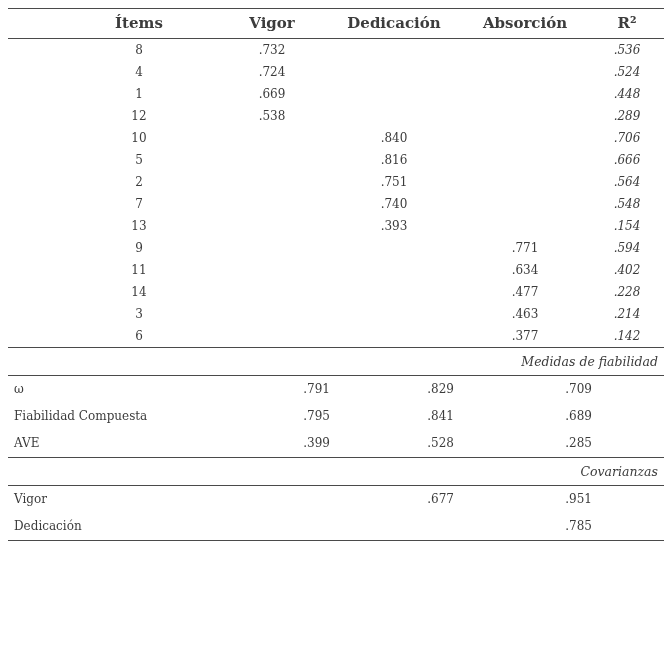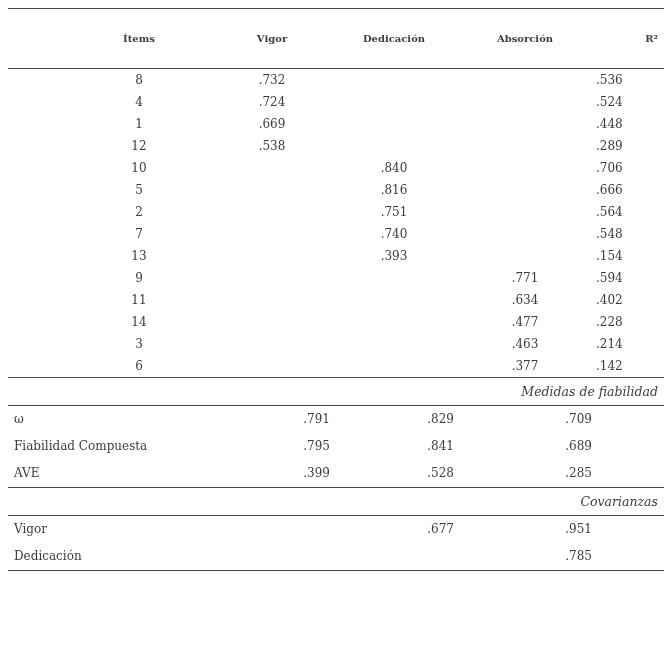--- a/index.html
+++ b/index.html
@@ -27,34 +27,34 @@
     border-collapse: collapse;
     width: 656px;
     table-layout: fixed;
     font-size: 12px;
     line-height: 15px;
   }
   thead th {
     border-top: 1.5px solid var(--rule);
     border-bottom: 1px solid var(--rule);
     font-weight: bold;
-    font-size: 10px;
-    padding: 22px 2px;
+    font-size: 15px;
+    padding: 7px 2px;
     text-align: center;
   }
   thead th.col-item { padding-left: 60px; }
-  thead th.col-r2 { text-align: right; padding-right: 6px; }
+  thead th.col-r2 { text-align: center; padding-right: 6px; }
 
   tbody.items { border-bottom: 1px solid var(--rule); }
   tbody.items td {
     padding: 3.5px 2px;
     text-align: center;
   }
   tbody.items td:first-child { padding-left: 60px; }
-  tbody.items td:last-child { text-align: left; padding-right: 6px; }
+  tbody.items td:last-child { text-align: center; padding-right: 6px; font-style: italic; }
 
   tbody.section { border-bottom: 1px solid var(--rule); }
   td.section-title {
     font-style: italic;
     font-size: 12.5px;
     text-align: left;
     padding: 16px 6px 7px 6px;
     border-bottom: 1px solid var(--rule);
   }
   tbody.section td {

